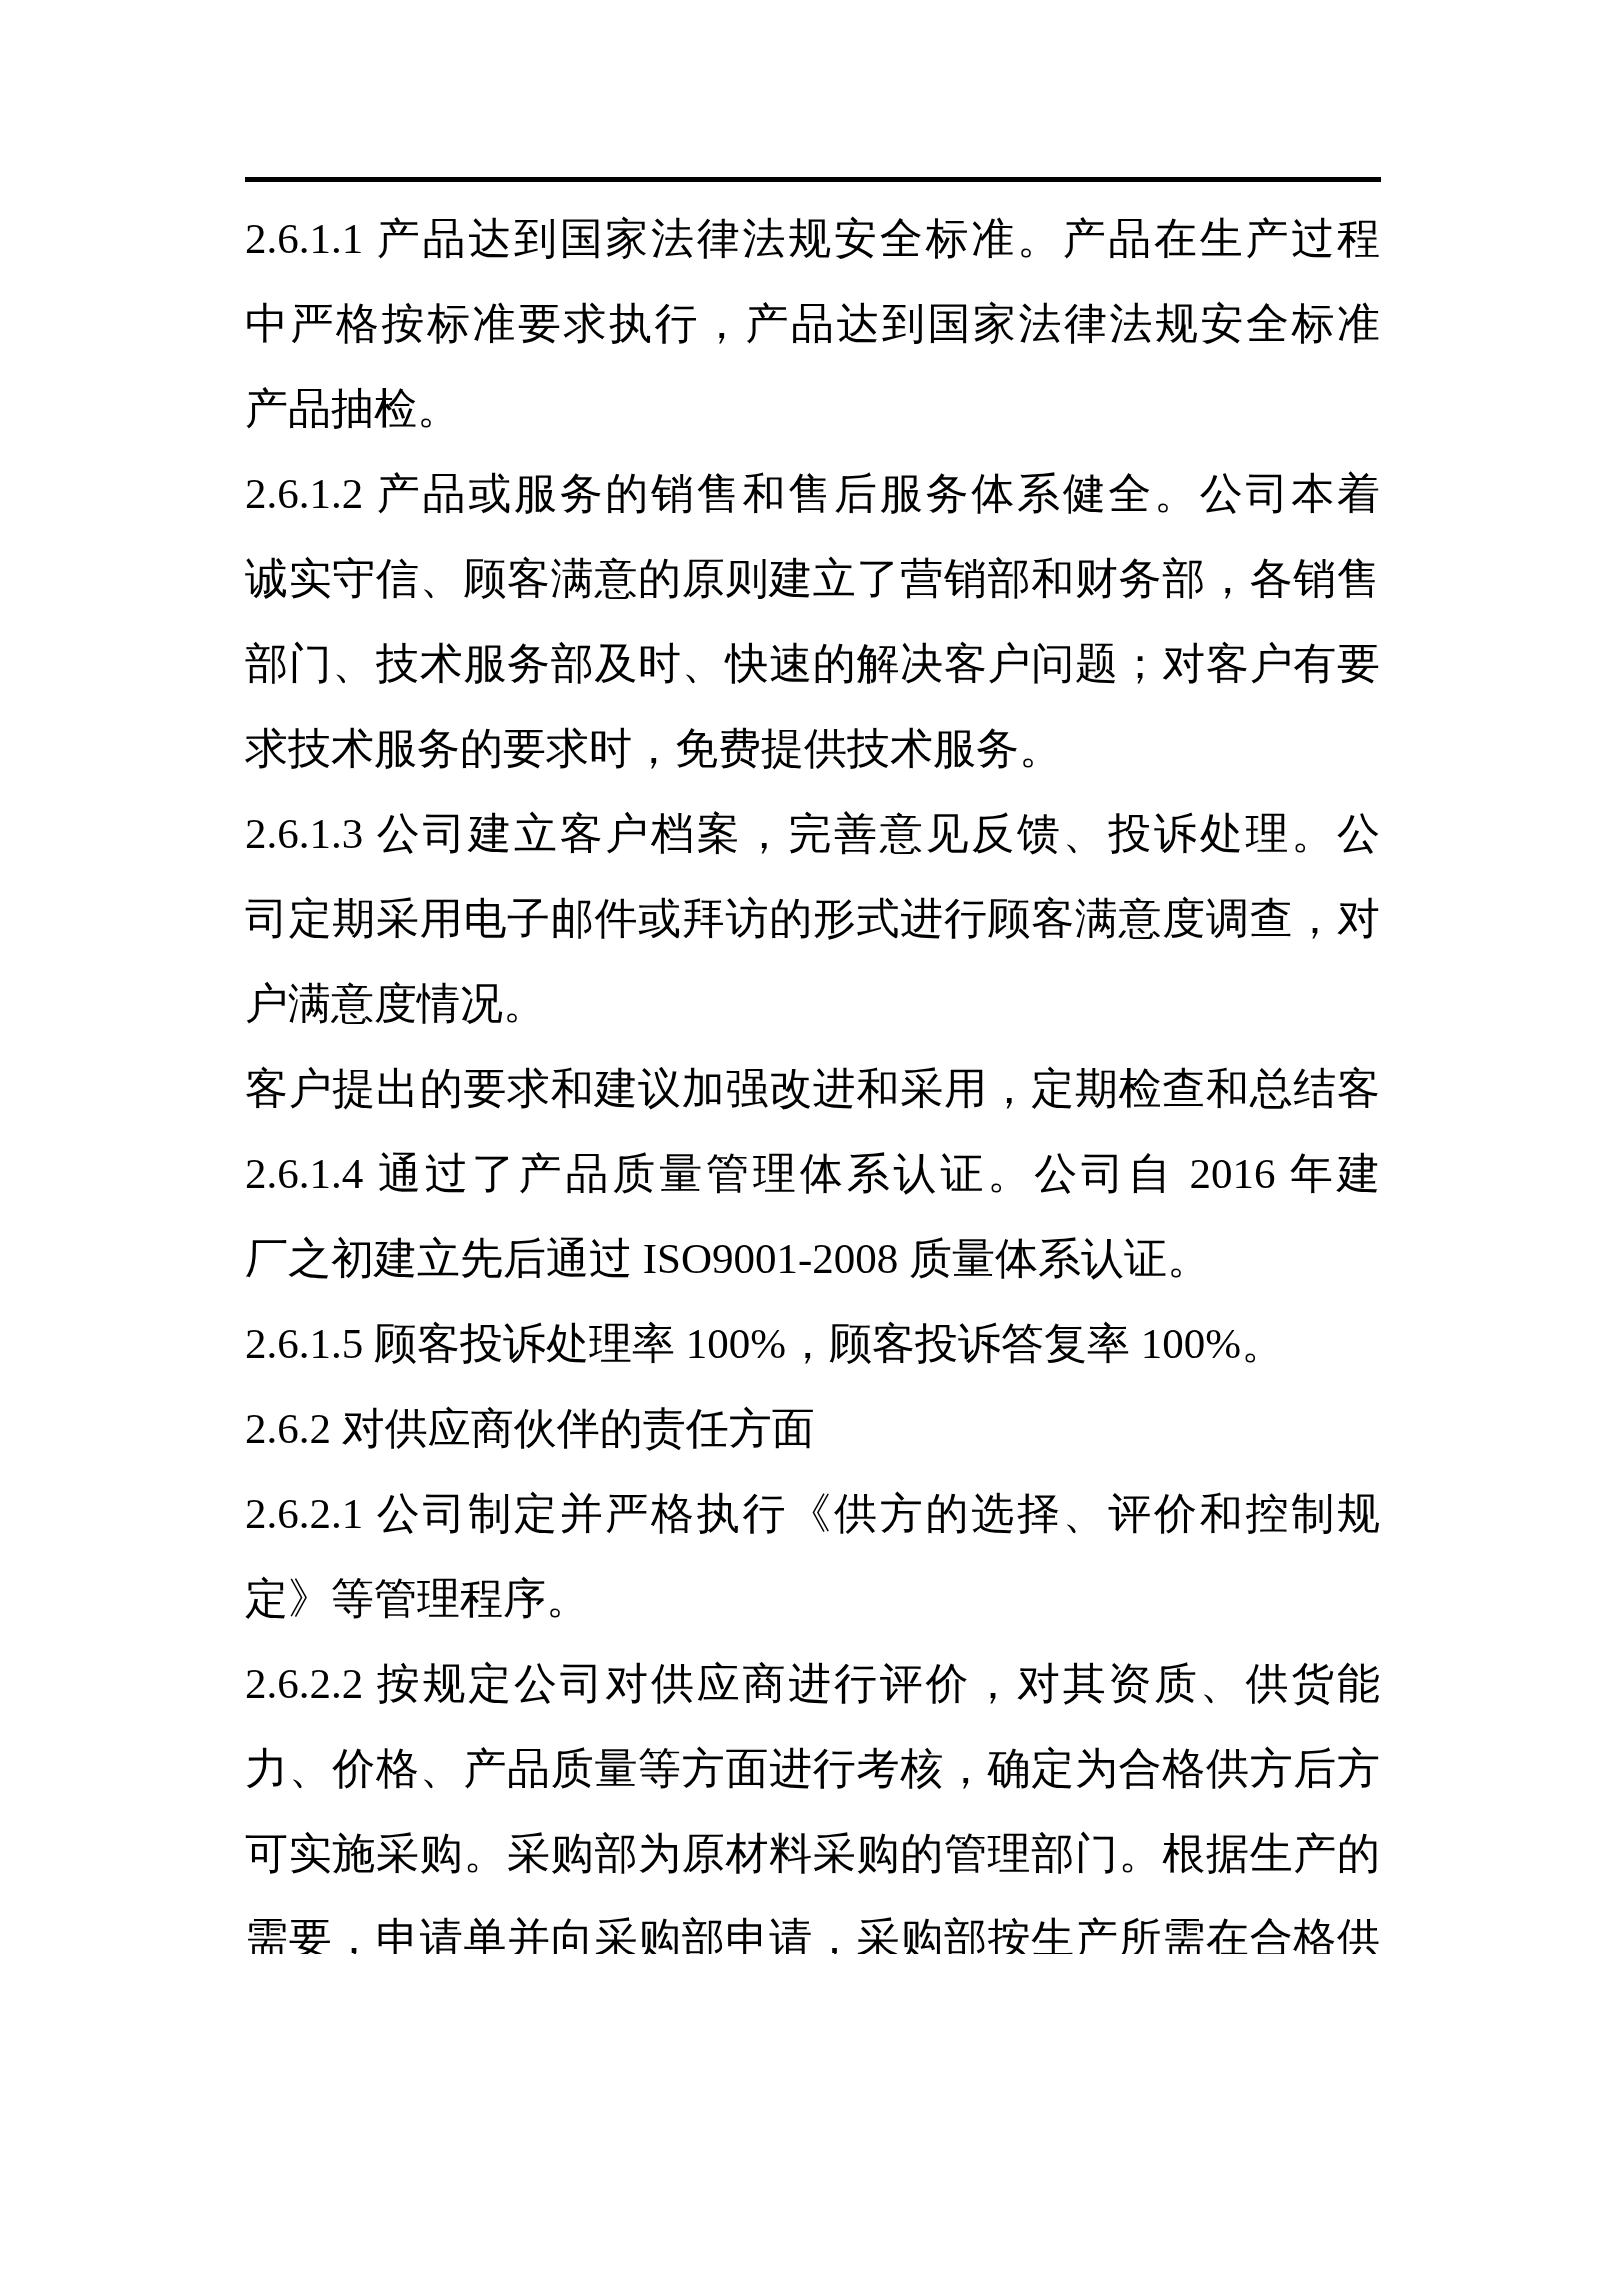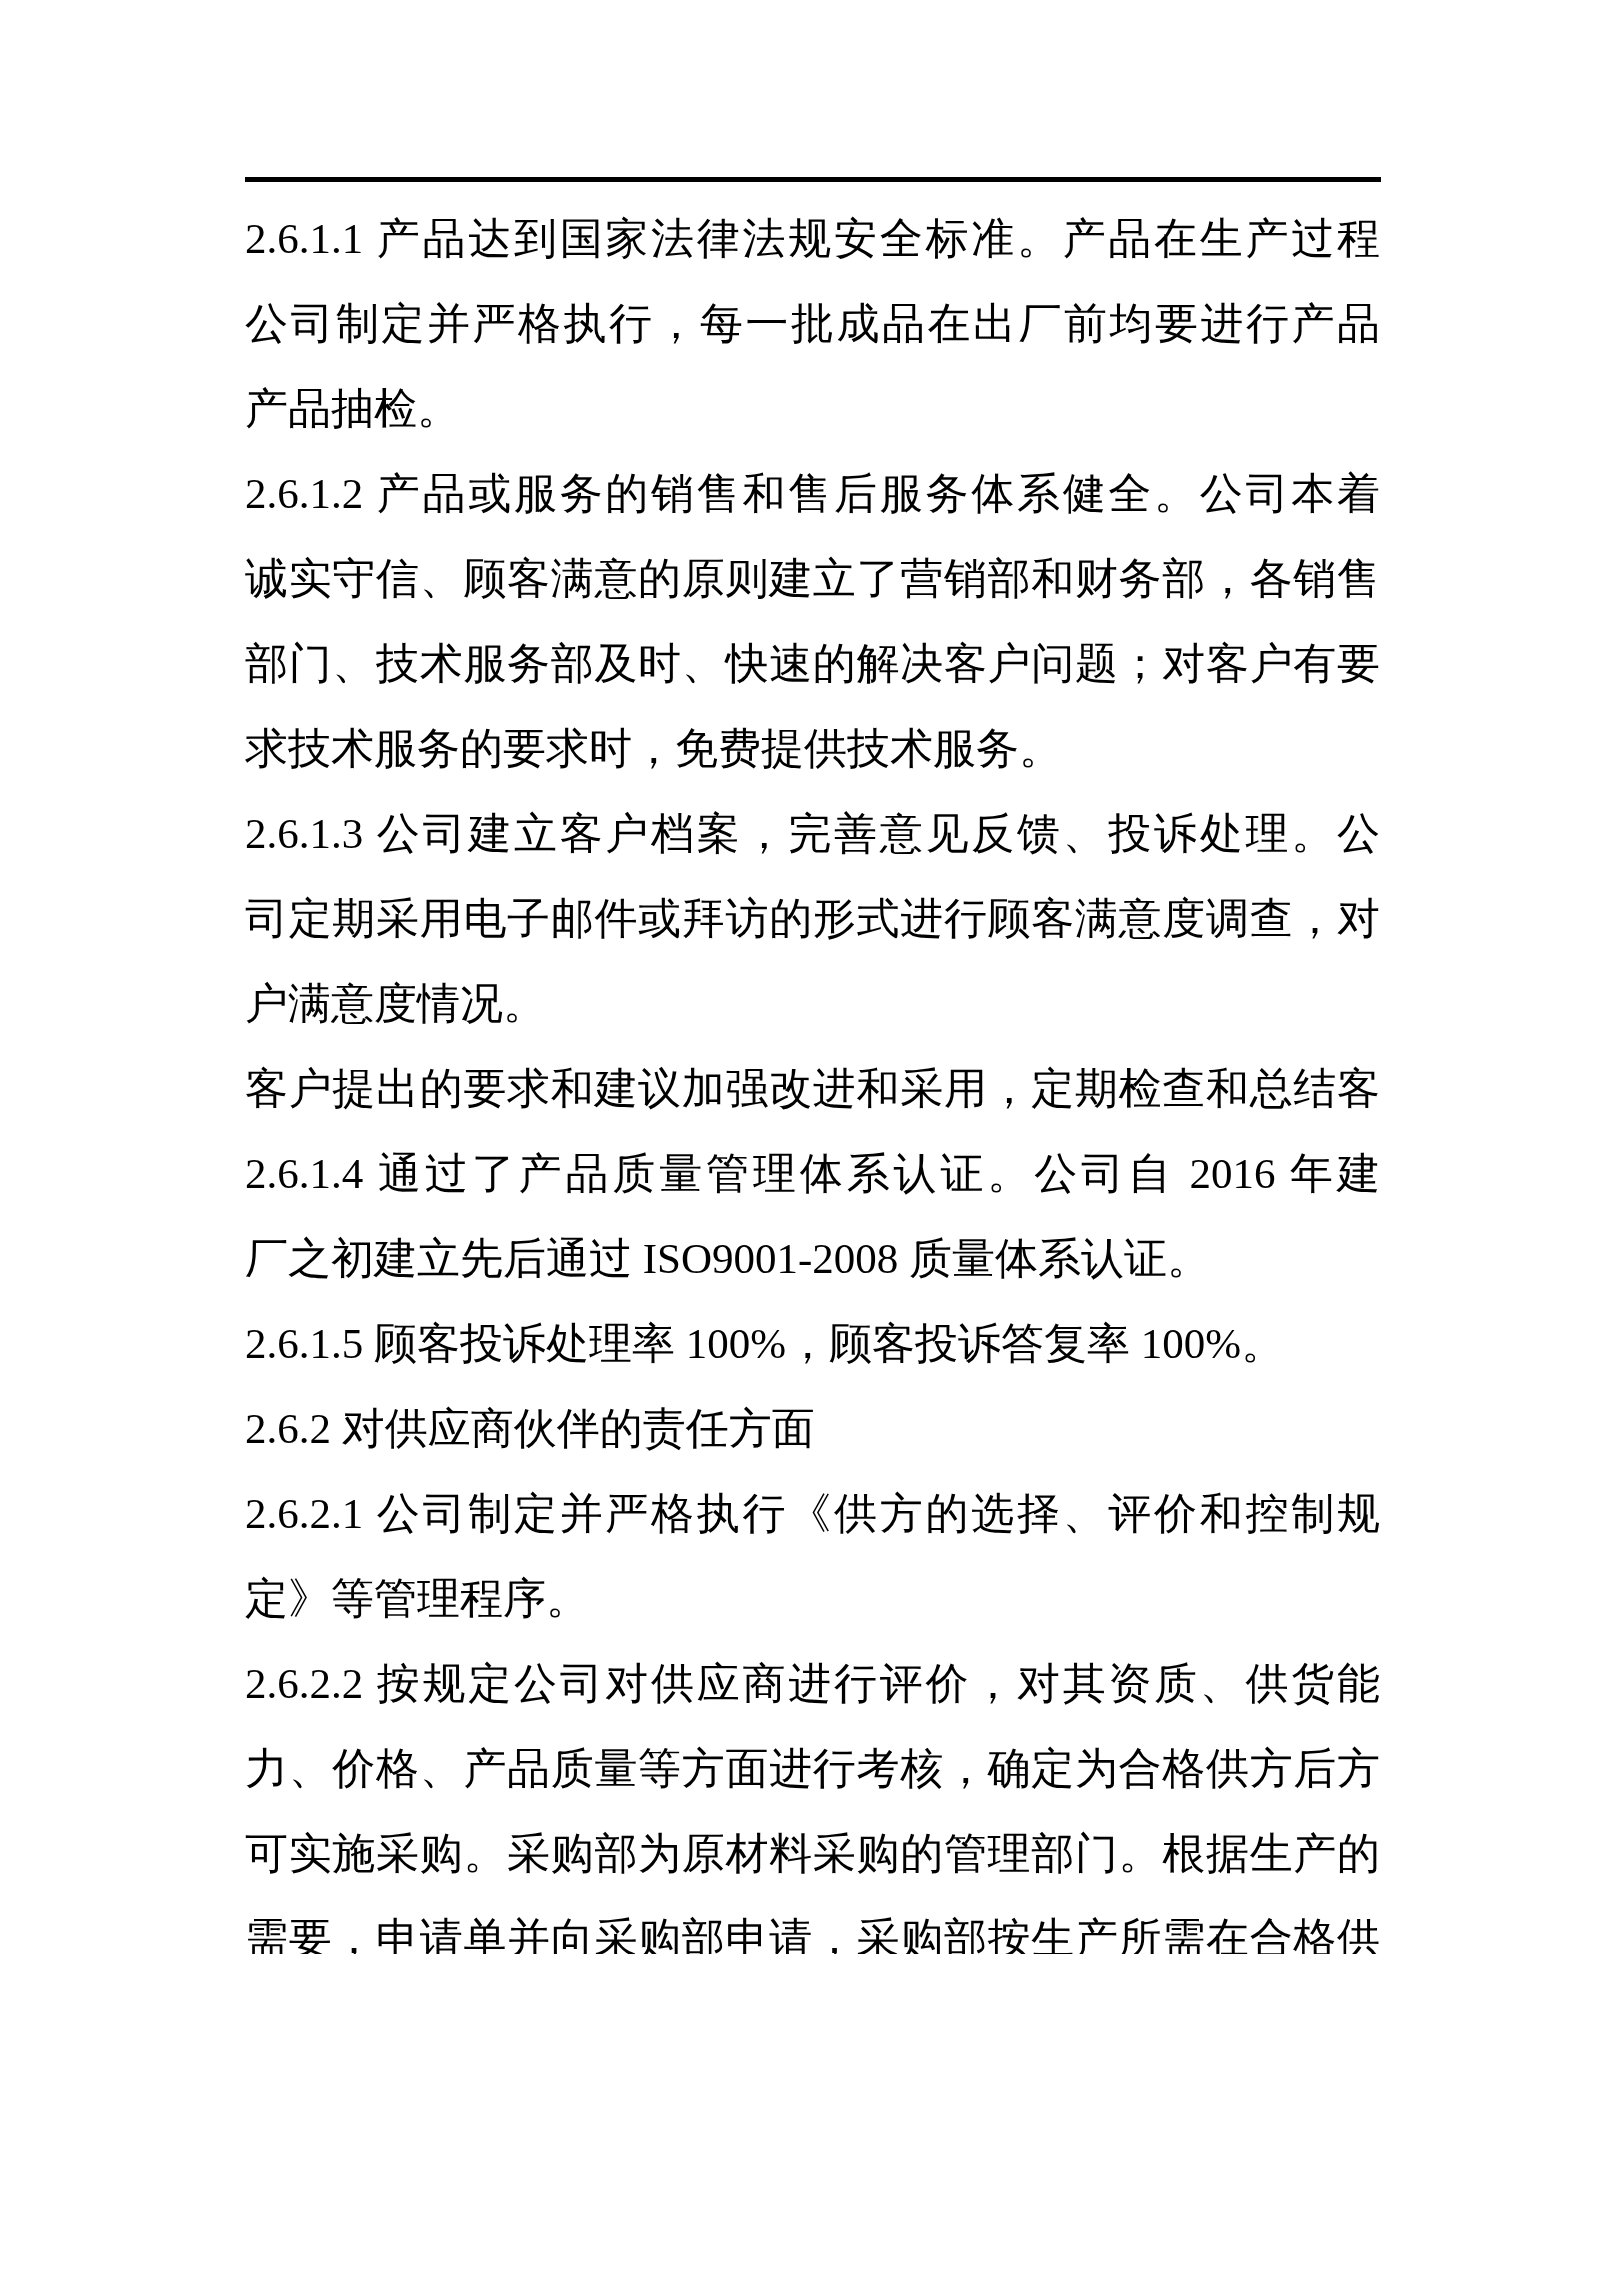--- a/index.html
+++ b/index.html
@@ -56,21 +56,21 @@
 </style>
 </head>
 <body>
 
 <div class="page">
 
   <div class="header-rule"></div>
 
   <div class="text-block">
     <div class="doc-line">2.6.1.1 产品达到国家法律法规安全标准。产品在生产过程</div>
-    <div class="doc-line">公司制定并严格执行，每一批成品在出厂前均要进行产品</div>
+    <div class="doc-line">中严格按标准要求执行，产品达到国家法律法规安全标准</div>
     <div class="doc-line natural">产品抽检。</div>
     <div class="doc-line">2.6.1.2 产品或服务的销售和售后服务体系健全。公司本着</div>
     <div class="doc-line">诚实守信、顾客满意的原则建立了营销部和财务部，各销售</div>
     <div class="doc-line">部门、技术服务部及时、快速的解决客户问题；对客户有要</div>
     <div class="doc-line natural">求技术服务的要求时，免费提供技术服务。</div>
     <div class="doc-line">2.6.1.3 公司建立客户档案，完善意见反馈、投诉处理。公</div>
     <div class="doc-line">司定期采用电子邮件或拜访的形式进行顾客满意度调查，对</div>
     <div class="doc-line natural">户满意度情况。</div>
     <div class="doc-line">客户提出的要求和建议加强改进和采用，定期检查和总结客</div>
     <div class="doc-line">2.6.1.4 通过了产品质量管理体系认证。公司自 2016 年建</div>

